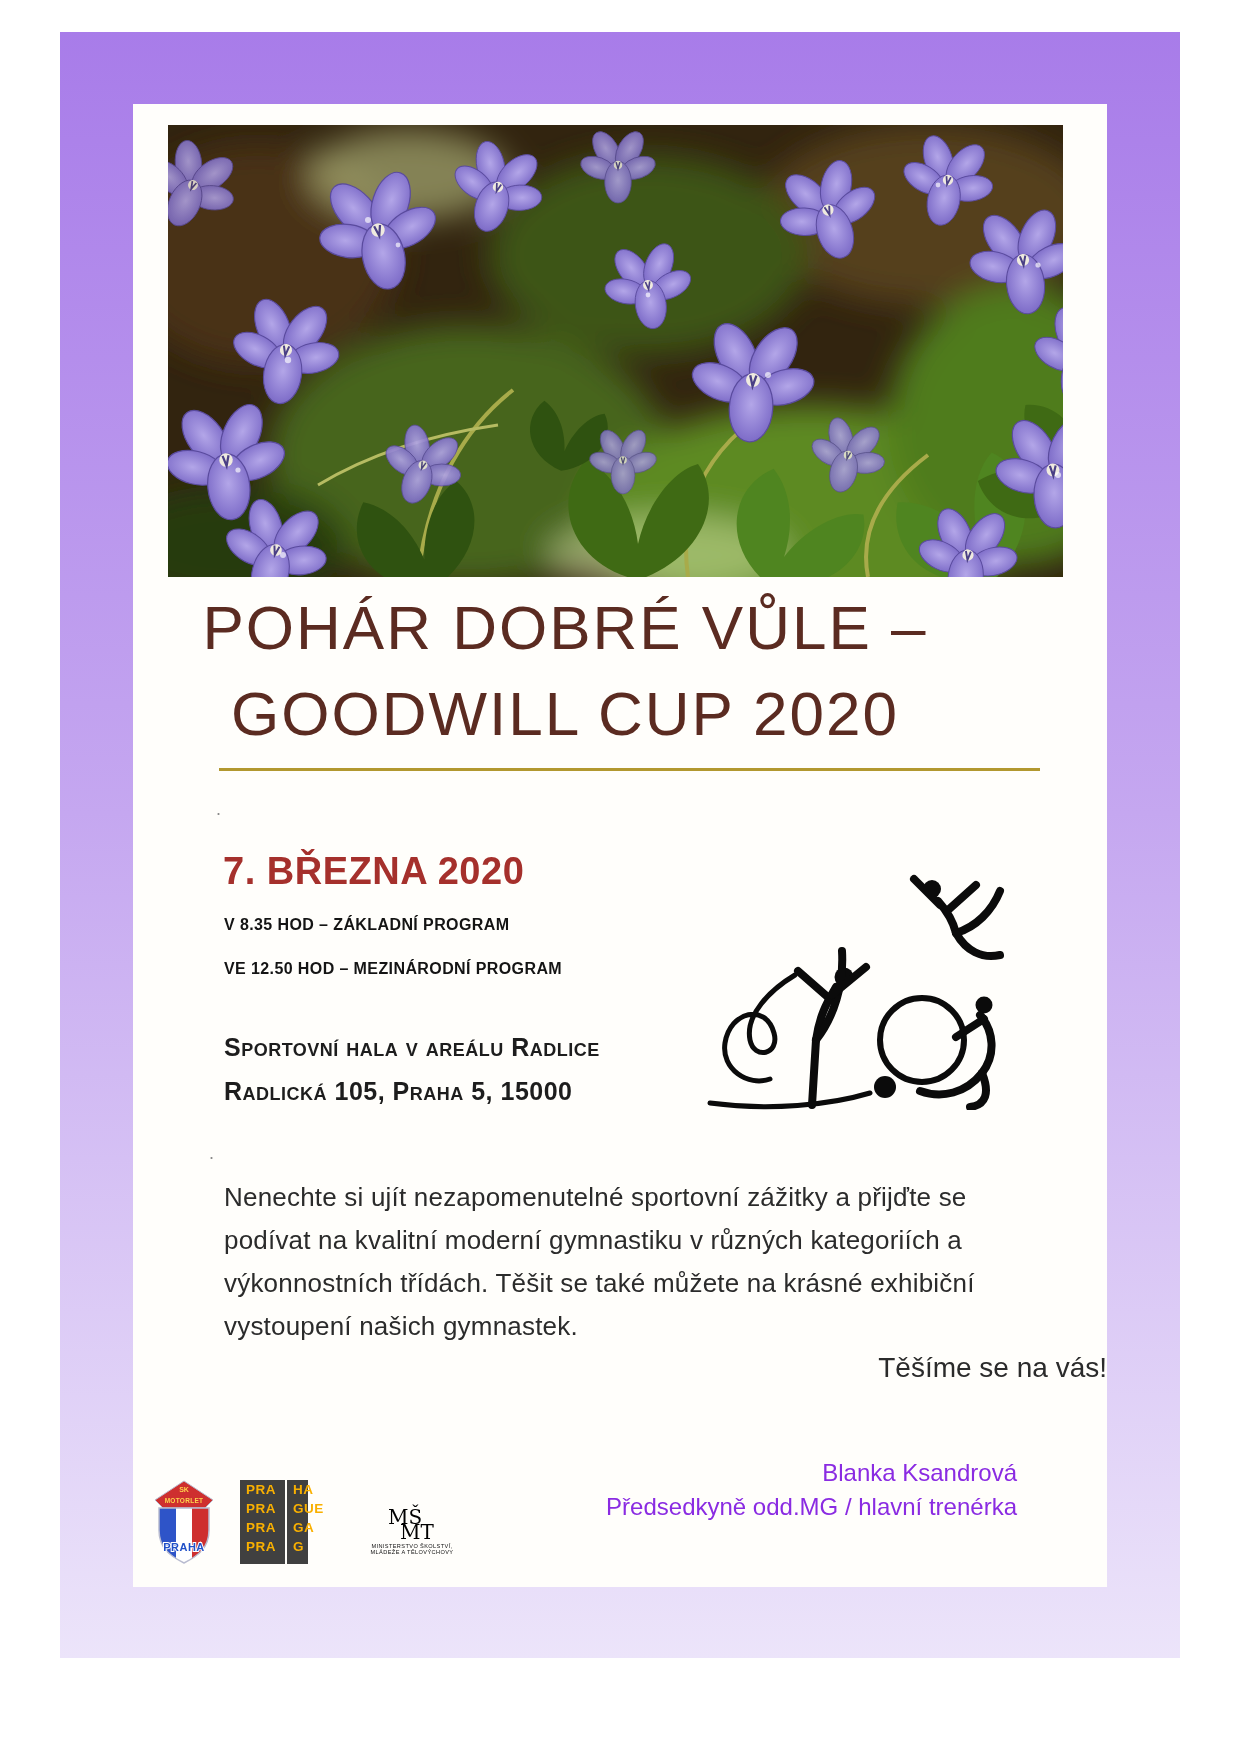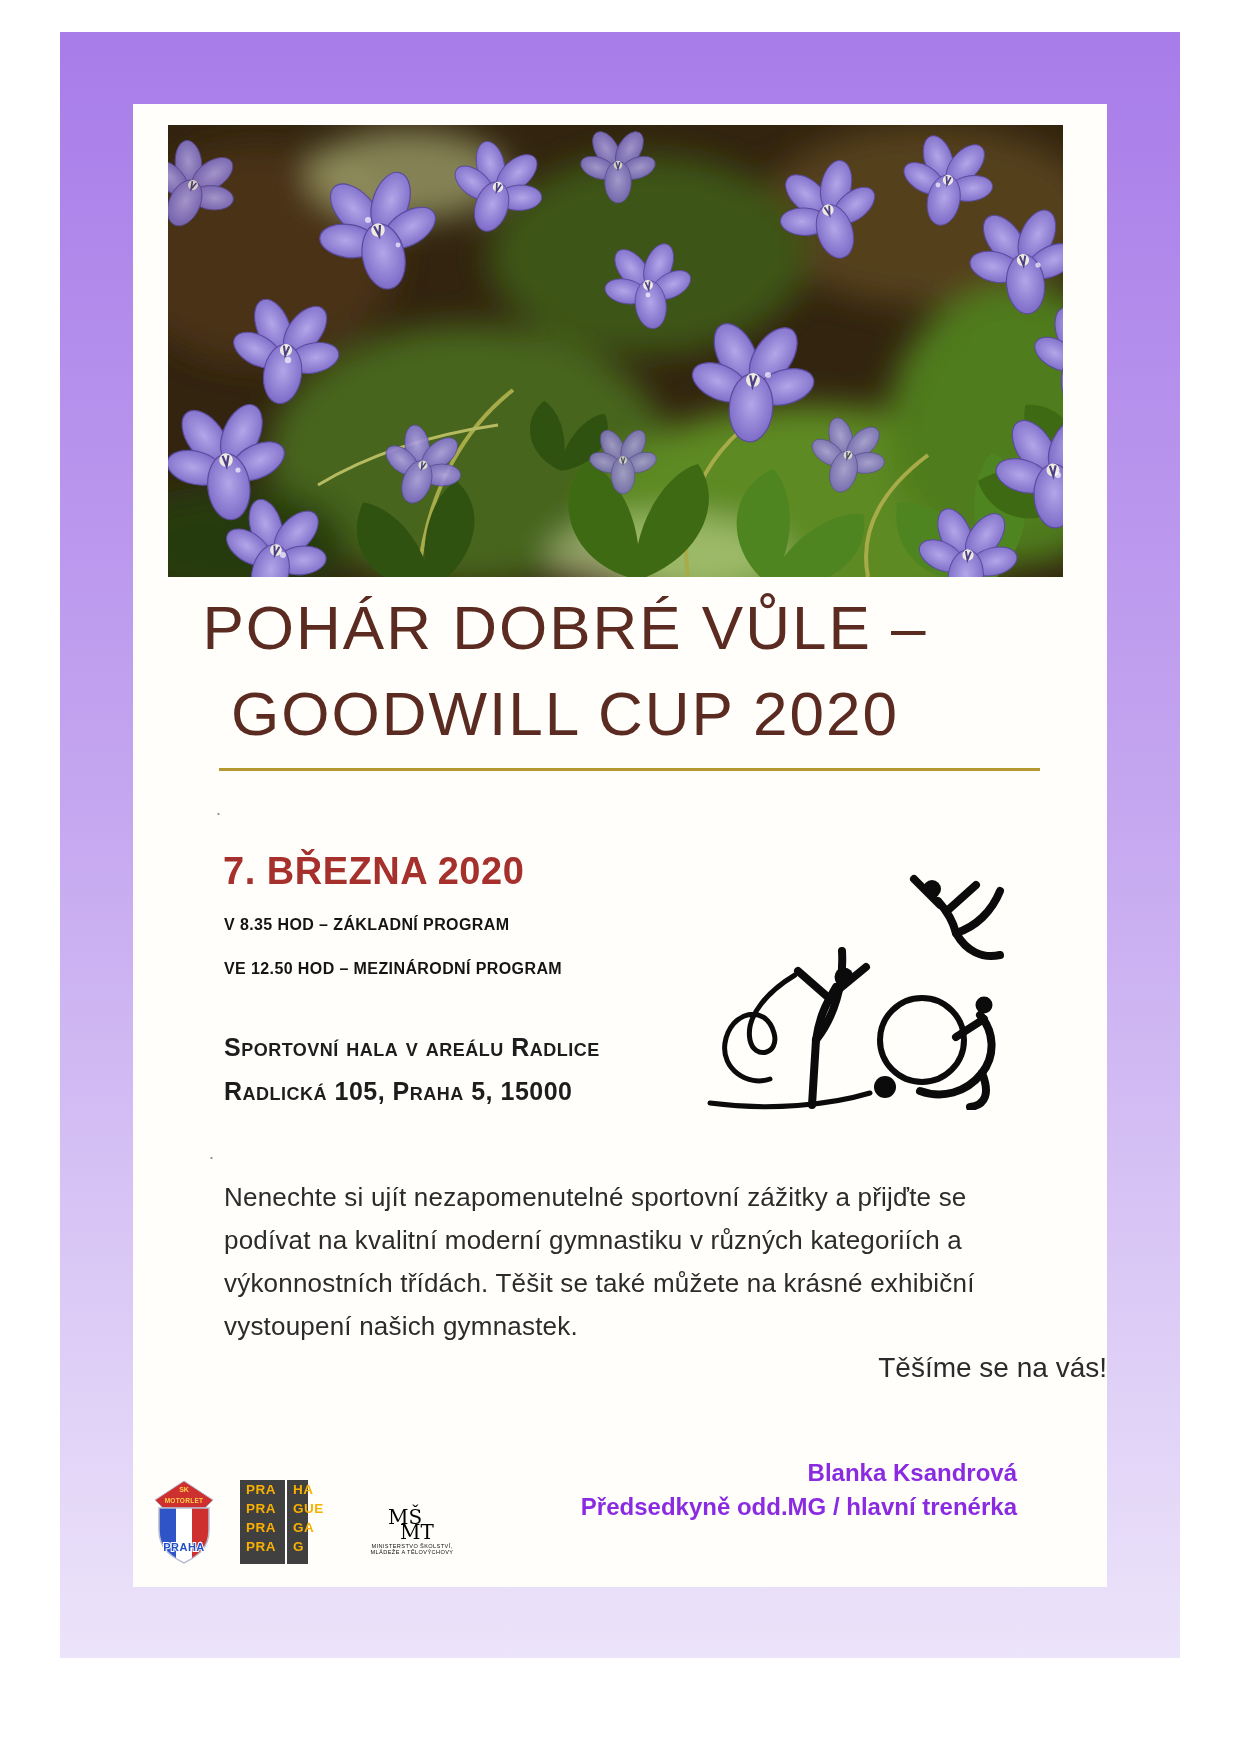--- a/index.html
+++ b/index.html
@@ -49,21 +49,21 @@
   .logo-praha{position:absolute;left:240px;top:1480px;width:86px;height:84px;display:flex;gap:2px;}
   .praha-col{
     background:#404040;color:#f9b000;font-weight:700;font-size:13.5px;line-height:19px;
     padding:0 0 4px 6px;letter-spacing:0.5px;box-sizing:border-box;
   }
   .praha-col-left{width:45px;}
   .praha-col-right{width:21px;}
   .logo-msmt{position:absolute;left:366px;top:1502px;width:92px;height:54px;}
   .sig{
     position:absolute;right:223px;top:1456px;text-align:right;
-    color:#8a2be2;font-weight:700;font-size:24px;line-height:34px;
+    color:#8a2be2;font-weight:400;font-size:24px;line-height:34px;
   }
 </style>
 </head>
 <body>
 
 <div class="frame"></div>
 <div class="card"></div>
 
 <svg class="photo" viewBox="0 0 895 452" role="img">
   <defs>

